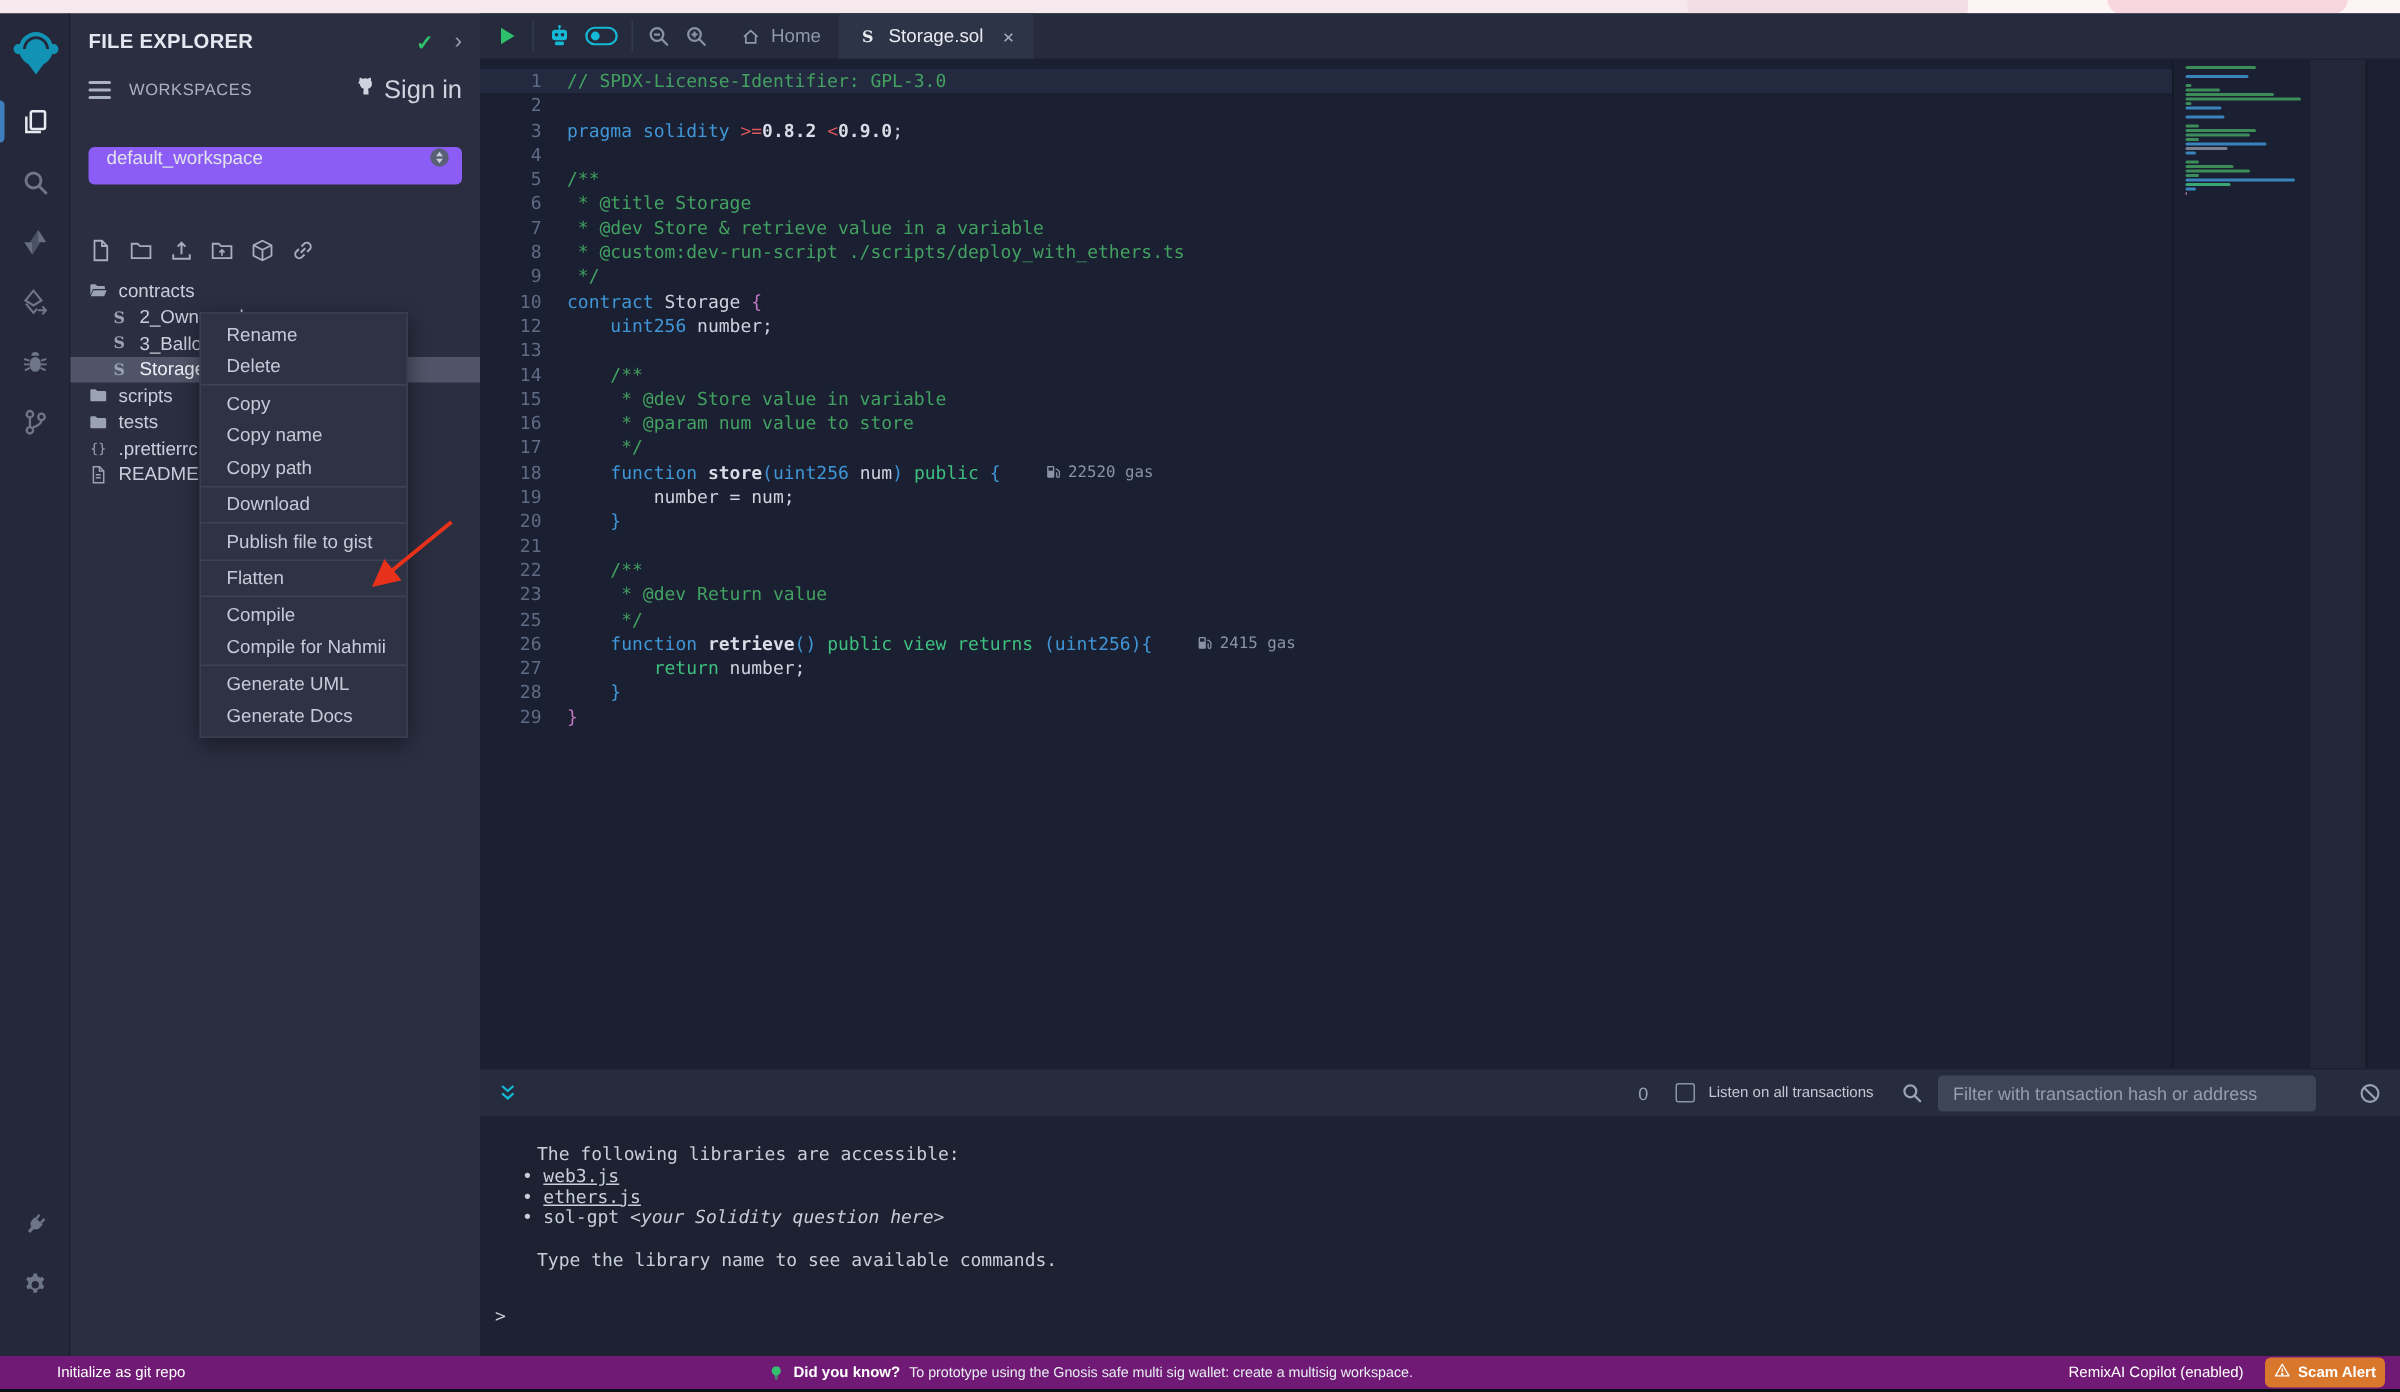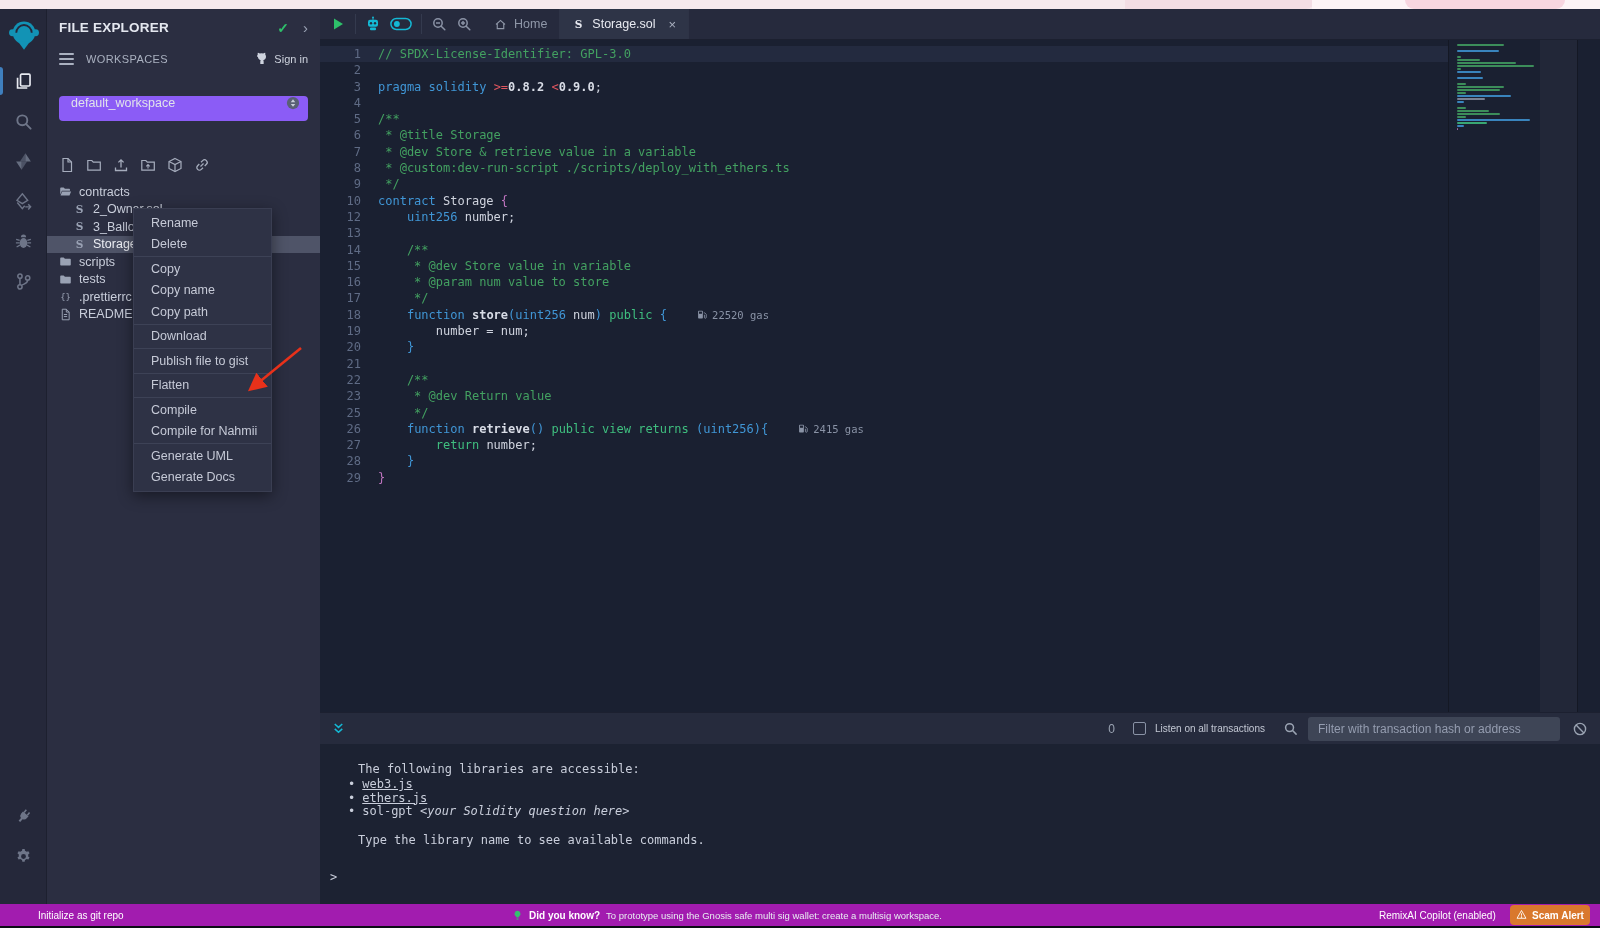--- a/index.html
+++ b/index.html
@@ -26,21 +26,21 @@
   
   #sidebar { position:absolute; top:9px; left:47px; width:273px; height:915px; background:#2b2e41; }
   .sp-title-row { display:flex; align-items:center; padding:10px 12px 6px 12px; }
   .sp-title { font-size:13.5px; font-weight:700; color:#e4e7ef; letter-spacing:.2px; flex:1; }
   .sp-check { color:#2ec06a; font-size:14px; font-weight:700; margin-right:14px; }
   .sp-chev  { color:#9aa2b4; font-size:15px; }
   .sp-ws-row { display:flex; align-items:center; padding:8px 12px 4px 12px; color:#aab1c0; }
   .hamburger { width:15px; margin-right:12px; cursor:pointer; }
   .hamburger div { height:2px; background:#aab1c0; margin:3px 0; border-radius:1px; }
   .sp-ws-label { font-size:11px; letter-spacing:.4px; flex:1; }
-  .signin { display:flex; align-items:center; gap:5px; color:#ced3de; font-size:11px; cursor:pointer; }
+  .signin { display:flex; align-items:center; gap:5px; color:#ced3de; font-size:17px; cursor:pointer; }
   .signin svg { width:15px; height:15px; }
   .ws-select { margin:24px 12px; height:25px; background:#8b5cf6; border-radius:4px; display:flex; align-items:flex-start;
                padding:0 8px 0 12px; cursor:pointer; }
   .ws-select .ws-name { flex:1; font-size:12.5px; color:#e0e3eb; }
   .ws-select svg { width:14px; height:14px; }
   .sp-tools { display:flex; gap:11px; padding:12px 12px 8px 12px; color:#a6adbd; }
   .sp-tools .ticon { width:16px; height:16px; cursor:pointer; }
   .sp-tools svg { width:16px; height:16px; }
 
   #file-tree { margin-top:2px; }
@@ -93,38 +93,38 @@
   #terminal-bar { position:absolute; top:703px; left:0; right:0; height:32px; background:#262b3d; border-top:1px solid #1c2030; display:flex; align-items:center; }
   .collapse-btn { margin-left:11px; color:#14b9d5; cursor:pointer; display:flex; }
   .collapse-btn svg { width:15px; height:15px; }
   #terminal-bar .spacer { flex:1; }
   .tx-count { color:#9aa3b2; font-size:12px; margin-right:18px; }
   .chkbox { width:13px; height:13px; border:1.5px solid #8a93a6; border-radius:2px; margin-right:9px; cursor:pointer; }
   .listen-lbl { color:#c3c8d4; font-size:10px; margin-right:18px; }
   .search-ic { color:#9aa3b2; margin-right:10px; display:flex; }
   .search-ic svg { width:15px; height:15px; }
   #filter-input { width:252px; height:24px; background:#3e4556; border:none; border-radius:3px; color:#dfe2ea;
-                  font-size:12px; padding:0 10px; outline:none; margin-right:12px; font-family:"Liberation Sans",sans-serif; }
+                  font-size:12px; padding:0 10px; outline:none; margin-right:28px; font-family:"Liberation Sans",sans-serif; }
   #filter-input::placeholder { color:#959db0; }
   .ban-ic { color:#9aa3b2; margin-right:12px; display:flex; cursor:pointer; }
   .ban-ic svg { width:16px; height:16px; }
 
   #terminal-content { position:absolute; top:735px; left:0; right:0; height:160px; background:#1c2232;
                       font-family:"DejaVu Sans Mono",monospace; font-size:12px; color:#c9cedb; }
   .t-intro { padding:18px 0 2px 38px; }
   .t-libs { list-style:none; }
   .t-libs li { padding-left:28px; line-height:13.5px; }
   .t-libs li::before { content:"\2022"; margin-right:7px; color:#c9cedb; }
   .t-libs a { color:#c9cedb; text-decoration:underline; cursor:pointer; }
   .t-libs em { font-style:italic; }
   .t-hint { padding:14px 0 0 38px; }
   .t-prompt { position:absolute; left:10px; top:126px; color:#c9cedb; }
 
   
-  #statusbar { position:absolute; top:904px; left:0; width:1600px; height:22px; background:#a21caf; color:#ffffff; }
+  #statusbar { position:absolute; top:904px; left:0; width:1600px; height:22px; background:#701a75; color:#ffffff; }
   .sb-git { position:absolute; left:38px; top:0; height:22px; display:flex; align-items:center; font-size:10px; cursor:pointer; }
   .sb-tip { position:absolute; left:512px; top:0; height:22px; display:flex; align-items:center; gap:6px; font-size:9.5px; color:#e8eef2; }
   .sb-tip .bulb { color:#35c06f; display:flex; }
   .sb-tip .bulb svg { width:11px; height:11px; }
   .sb-tip b { font-size:10px; color:#ffffff; }
   .sb-copilot { position:absolute; left:1379px; top:0; height:22px; display:flex; align-items:center; font-size:10px; }
   .sb-scam { position:absolute; left:1510px; top:1px; height:20px; width:80px; background:#d9782d; border-radius:4px;
              display:flex; align-items:center; justify-content:center; gap:5px; font-size:10px; font-weight:700; cursor:pointer; }
   .sb-scam svg { width:11px; height:11px; }
   #bottom-strip { position:absolute; top:926px; left:0; width:1600px; height:2px; background:#0b0d14; }

